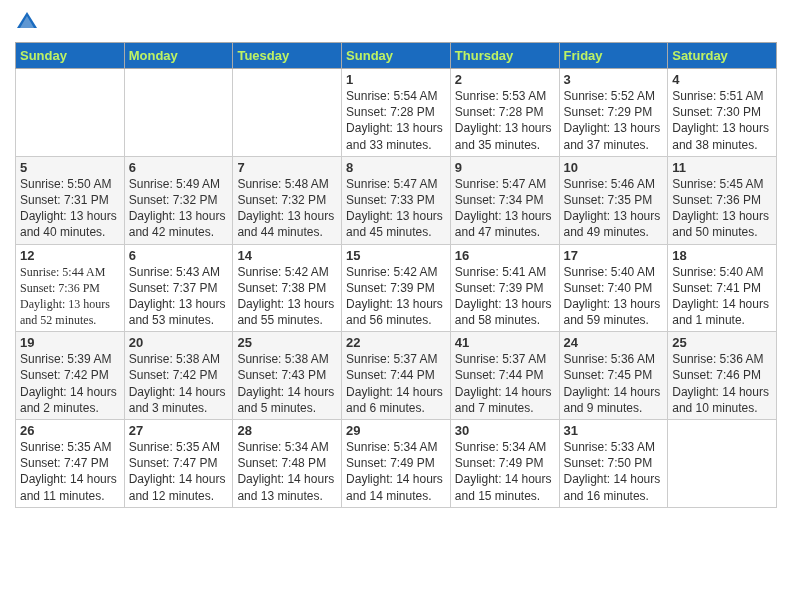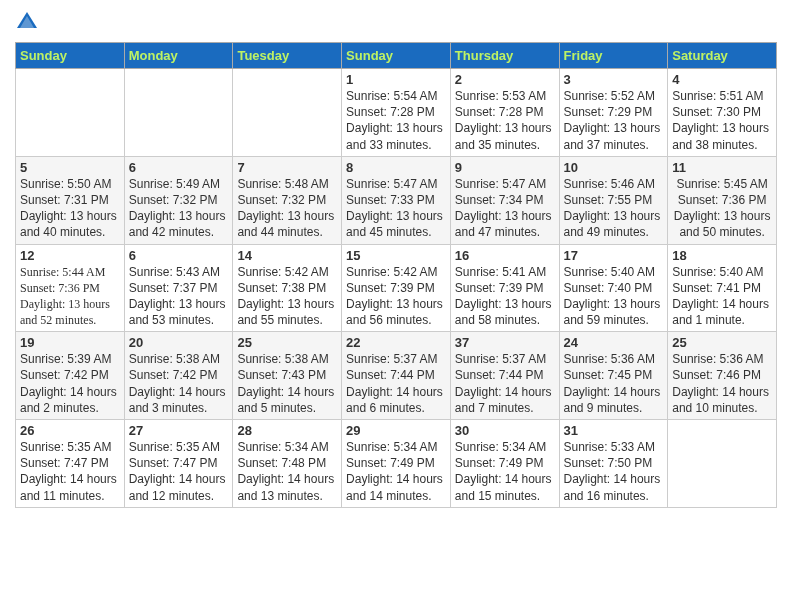--- a/index.html
+++ b/index.html
@@ -195,27 +195,27 @@
           <td>
             <span class="day-number">9</span>
             <div class="day-info" style="white-space: pre-line;">Sunrise: 5:47 AM
 Sunset: 7:34 PM
 Daylight: 13 hours
 and 47 minutes.</div>
           </td>
           <td>
             <span class="day-number">10</span>
             <div class="day-info" style="white-space: pre-line;">Sunrise: 5:46 AM
-Sunset: 7:55 PM
+Sunset: 7:35 PM
 Daylight: 13 hours
 and 49 minutes.</div>
           </td>
           <td>
             <span class="day-number">11</span>
-            <div class="day-info" style="white-space: pre-line; text-align: center;">Sunrise: 5:45 AM
+            <div class="day-info" style="white-space: pre-line;">Sunrise: 5:45 AM
 Sunset: 7:36 PM
 Daylight: 13 hours
 and 50 minutes.</div>
           </td>
         </tr>
         <tr>
           <td>
             <span class="day-number">12</span>
             <div class="day-info" style="white-space: pre-line; font-family: Liberation Serif, serif;">Sunrise: 5:44 AM
 Sunset: 7:36 PM
@@ -288,21 +288,21 @@
 and 5 minutes.</div>
           </td>
           <td>
             <span class="day-number">22</span>
             <div class="day-info" style="white-space: pre-line;">Sunrise: 5:37 AM
 Sunset: 7:44 PM
 Daylight: 14 hours
 and 6 minutes.</div>
           </td>
           <td>
-            <span class="day-number">37</span>
+            <span class="day-number">41</span>
             <div class="day-info" style="white-space: pre-line;">Sunrise: 5:37 AM
 Sunset: 7:44 PM
 Daylight: 14 hours
 and 7 minutes.</div>
           </td>
           <td>
             <span class="day-number">24</span>
             <div class="day-info" style="white-space: pre-line;">Sunrise: 5:36 AM
 Sunset: 7:45 PM
 Daylight: 14 hours

